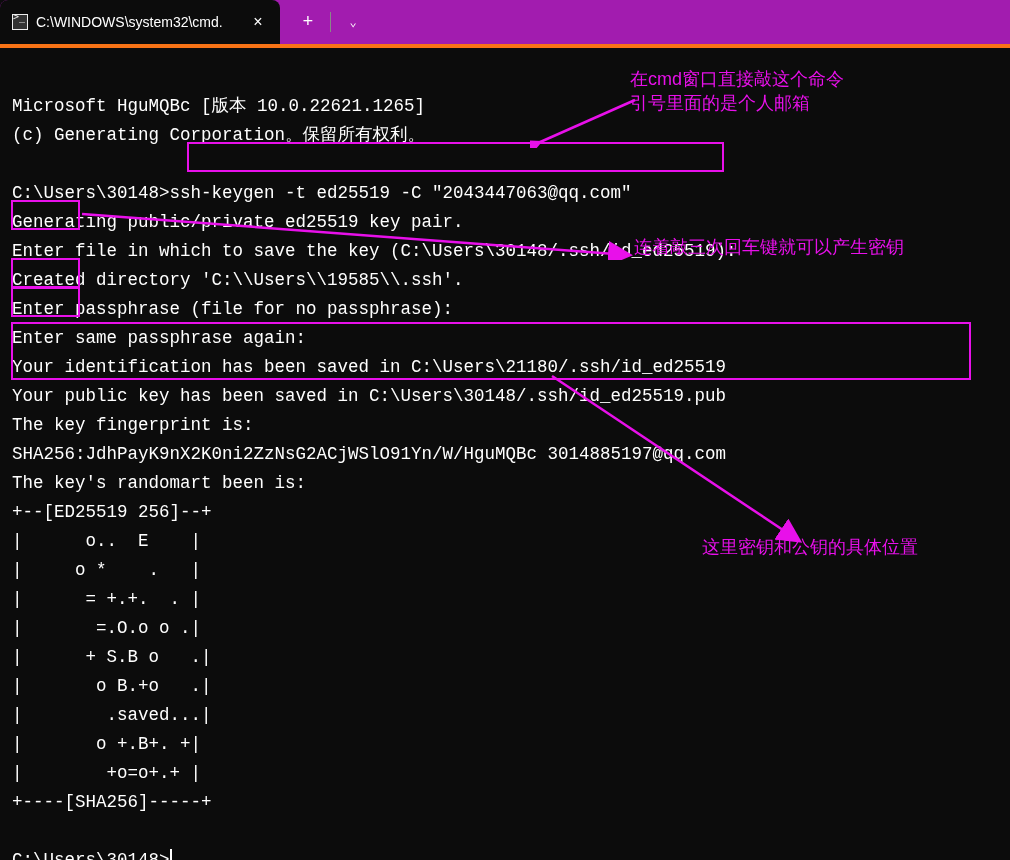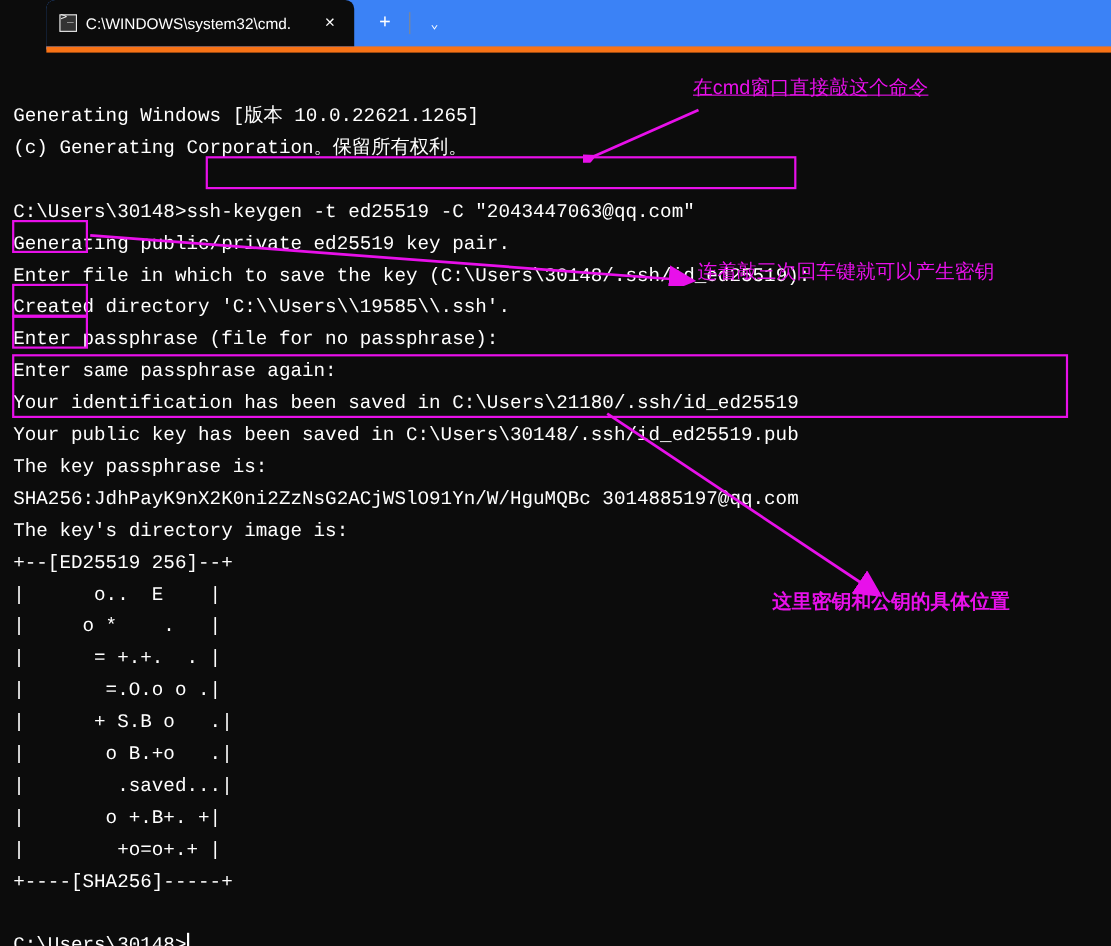--- a/index.html
+++ b/index.html
@@ -15,26 +15,25 @@
       height: 860px;
       overflow: hidden;
       position: relative;
     }
     .window-chrome {
       position: absolute;
       top: 0;
       left: 0;
       right: 0;
       height: 48px;
-      background: #3b82f6;
+      background: #a21caf;
       display: flex;
       align-items: stretch;
       border-top-left-radius: 8px;
-      border-bottom: 6px solid #f97316;
-      margin-left: 42px;
+      border-bottom: 4px solid #f97316;
     }
     .tab {
       background: #0c0c0c;
       display: flex;
       align-items: center;
       padding: 0 12px;
       min-width: 280px;
       border-top-left-radius: 8px;
       border-top-right-radius: 8px;
       gap: 8px;
@@ -144,34 +143,34 @@
     <div class="tab-close">×</div>
   </div>
   <div class="titlebar-actions">
     <div class="titlebar-btn">+</div>
     <div class="divider"></div>
     <div class="titlebar-btn" style="font-size:12px;">⌄</div>
   </div>
 </div>
 
 <div class="terminal">
-<span>Generating Windows [版本 10.0.22621.1265]</span>
+<span>Microsoft HguMQBc [版本 10.0.22621.1265]</span>
 <span>(c) Generating Corporation。保留所有权利。</span>
 
 <span>C:\Users\30148&gt;</span><span>ssh-keygen -t ed25519 -C "2043447063@qq.com"</span>
 <span>Generating public/private ed25519 key pair.</span>
 <span>Enter</span><span> file in which to save the key (C:\Users\30148/.ssh/id_ed25519):</span>
 <span>Created directory 'C:\\Users\\19585\\.ssh'.</span>
 <span>Enter</span><span> passphrase (file for no passphrase):</span>
 <span>Enter</span><span> same passphrase again:</span>
 <span>Your identification has been saved in C:\Users\21180/.ssh/id_ed25519</span>
 <span>Your public key has been saved in C:\Users\30148/.ssh/id_ed25519.pub</span>
-<span>The key passphrase is:</span>
+<span>The key fingerprint is:</span>
 <span>SHA256:JdhPayK9nX2K0ni2ZzNsG2ACjWSlO91Yn/W/HguMQBc 3014885197@qq.com</span>
-<span>The key's directory image is:</span>
+<span>The key's randomart been is:</span>
 <span>+--[ED25519 256]--+</span>
 <span>|      o..  E    |</span>
 <span>|     o *    .   |</span>
 <span>|      = +.+.  . |</span>
 <span>|       =.O.o o .|</span>
 <span>|      + S.B o   .|</span>
 <span>|       o B.+o   .|</span>
 <span>|        .saved...|</span>
 <span>|       o +.B+. +|</span>
 <span>|        +o=o+.+ |</span>
@@ -179,25 +178,25 @@
 
 <span>C:\Users\30148&gt;</span><span class="cursor"></span>
 </div>
 
 <div class="hl" style="left:187px; top:142px; width:537px; height:30px;"></div>
 <div class="hl" style="left:11px; top:200px; width:69px; height:30px;"></div>
 <div class="hl" style="left:11px; top:258px; width:69px; height:30px;"></div>
 <div class="hl" style="left:11px; top:287px; width:69px; height:30px;"></div>
 <div class="hl" style="left:11px; top:322px; width:960px; height:58px;"></div>
 
-<div class="anno" style="left:630px; top:67px;text-decoration:underline;">
-  <span>在cmd窗口直接敲这个命令</span><br>
+<div class="anno" style="left:630px; top:67px;">
+  <span>在cmd窗口直接敲这个命令</span><br><span>引号里面的是个人邮箱</span>
 </div>
 <div class="anno" style="left:634px; top:235px;">连着敲三次回车键就可以产生密钥</div>
-<div class="anno" style="left:702px; top:535px;font-weight:bold;">这里密钥和公钥的具体位置</div>
+<div class="anno" style="left:702px; top:535px;">这里密钥和公钥的具体位置</div>
 
 <svg class="arrow" style="left:530px; top:98px; width:110px; height:50px;">
   <defs>
     <marker id="ah1" markerWidth="10" markerHeight="10" refX="2" refY="5" orient="auto">
       <path d="M0,5 L10,0 L10,10 z" fill="#e810ea"></path>
     </marker>
   </defs>
   <line x1="105" y1="2" x2="8" y2="45" stroke="#e810ea" stroke-width="2.5" marker-end="url(#ah1)"></line>
 </svg>
 <svg class="arrow" style="left:78px; top:210px; width:560px; height:50px;">

